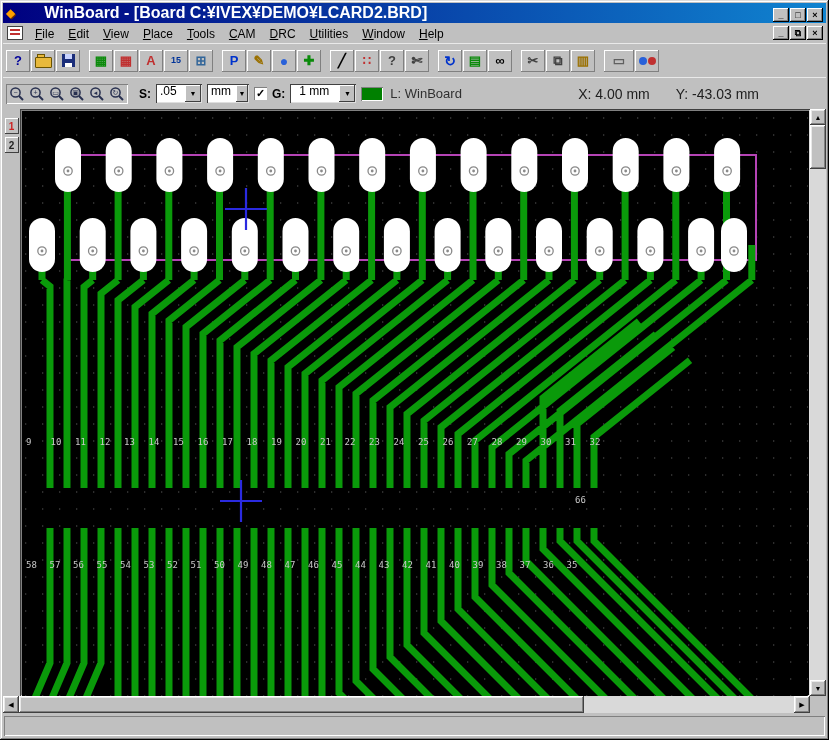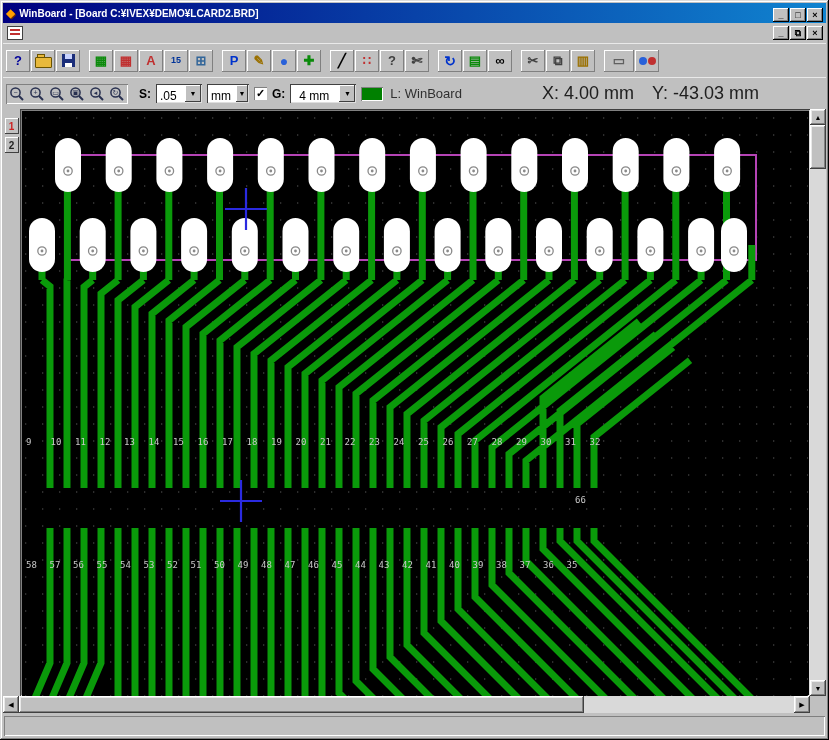--- a/index.html
+++ b/index.html
@@ -4,21 +4,21 @@
 <style>
   html,body{margin:0;padding:0;width:829px;height:740px;overflow:hidden;background:#c0c0c0;
             font-family:"Liberation Sans",sans-serif;}
   .window{width:829px;height:740px;box-sizing:border-box;background:#c0c0c0;padding:3px;
           display:flex;flex-direction:column;
           box-shadow:inset -1px -1px 0 #000,inset 1px 1px 0 #dcdcdc,inset -2px -2px 0 #808080,inset 2px 2px 0 #fff;}
   
   .titlebar{height:20px;flex:0 0 20px;background:linear-gradient(90deg,#000080,#1084d0);
             display:flex;align-items:center;padding:0 3px;gap:4px;}
   .title-icon{color:#ffa000;font-size:12px;line-height:1;text-shadow:1px 1px 0 #703000;}
-  .title-text{color:#fff;font-weight:bold;font-size:10px;flex:1;white-space:nowrap;overflow:hidden;}
+  .title-text{color:#fff;font-weight:bold;font-size:16px;flex:1;white-space:nowrap;overflow:hidden;margin-left:25px;}
   .tbtn{width:16px;height:14px;background:#c0c0c0;display:inline-flex;align-items:center;justify-content:center;
         font-size:9px;font-weight:bold;color:#000;margin-left:1px;
         box-shadow:inset -1px -1px 0 #000,inset 1px 1px 0 #fff,inset -2px -2px 0 #808080;}
   
   .menubar{height:20px;flex:0 0 20px;display:flex;align-items:center;padding:0 3px;}
   .doc-icon{width:14px;height:12px;background:#fff;border:1px solid #404040;margin:0 5px 0 1px;position:relative;}
   .doc-icon::before{content:'';position:absolute;inset:2px;
         background:repeating-linear-gradient(180deg,#c03030 0 2px,#fff 2px 4px);}
   .menu-item{display:inline-block;font-size:12px;padding:2px 7px;color:#000;}
   .menu-item::first-letter{text-decoration:underline;}
@@ -36,34 +36,34 @@
   .icon-floppy{display:block;width:13px;height:13px;background:#1b2e7a;position:relative;}
   .icon-floppy::before{content:'';position:absolute;top:0;left:3px;width:7px;height:5px;background:#c9d4ff;}
   .icon-floppy::after{content:'';position:absolute;bottom:0;left:3px;width:7px;height:4px;background:#fff;}
   .ball{width:8px;height:8px;border-radius:50%;display:inline-block;margin:0 .5px;}
   
   .viewbar{height:27px;flex:0 0 27px;gap:5px;font-size:12px;color:#000;}
   .zoom-group{display:flex;padding:1px;margin-right:6px;
               box-shadow:inset 1px 1px 0 #808080,inset -1px -1px 0 #fff;}
   .zoom-btn{width:20px;height:18px;display:flex;align-items:center;justify-content:center;background:#c0c0c0;}
   .vlabel{font-weight:bold;}
-  .combo{display:inline-flex;align-items:flex-end;background:#fff;height:19px;box-sizing:border-box;
+  .combo{display:inline-flex;align-items:flex-start;background:#fff;height:19px;box-sizing:border-box;
          box-shadow:inset 1px 1px 0 #404040,inset -1px -1px 0 #dfdfdf;}
   .combo .val{flex:1;padding:0 4px;font-size:12px;white-space:nowrap;}
   .combo .val.center{text-align:center;}
   .combo .drop{width:16px;height:17px;margin:1px;background:#c0c0c0;font-size:7px;color:#000;
                display:flex;align-items:center;justify-content:center;
                box-shadow:inset -1px -1px 0 #404040,inset 1px 1px 0 #fff;}
   .w46{width:46px;} .w42{width:42px;} .w64{width:66px;}
   .checkbox{width:13px;height:13px;background:#fff;display:flex;align-items:center;justify-content:center;
             font-size:11px;font-weight:bold;color:#000;
             box-shadow:inset 1px 1px 0 #808080,inset -1px -1px 0 #fff;}
   .swatch{width:22px;height:14px;box-shadow:inset 1px 1px 0 #808080,inset -1px -1px 0 #fff;}
   .layer-label{font-size:13px;color:#303030;margin-left:2px;white-space:nowrap;}
-  .coords{margin-left:auto;display:flex;gap:18px;margin-right:64px;font-size:18px;color:#202020;white-space:nowrap;}
+  .coords{margin-left:auto;display:flex;gap:26px;margin-right:64px;font-size:14px;color:#202020;white-space:nowrap;}
   
   .workarea{flex:1;display:flex;min-height:0;}
   .leftrail{width:17px;flex:0 0 17px;display:flex;flex-direction:column;align-items:center;padding-top:9px;gap:3px;}
   .rail-btn{width:14px;height:16px;background:#c0c0c0;display:flex;align-items:center;justify-content:center;
             font-size:10px;font-weight:bold;
             box-shadow:inset -1px -1px 0 #404040,inset 1px 1px 0 #fff;}
   .canvas-wrap{flex:1;background:#000;padding:2px;box-sizing:border-box;overflow:hidden;
                box-shadow:inset 1px 1px 0 #404040,inset -1px -1px 0 #dfdfdf,inset 2px 2px 0 #808080;}
   #pcb{display:block;}
   .vscroll{width:16px;flex:0 0 16px;display:flex;flex-direction:column;background:#d9d9d9;}
@@ -87,20 +87,21 @@
 
 <div class="window">
   <div class="titlebar">
     <span class="title-icon">◆</span>
     <span class="title-text">WinBoard - [Board C:¥IVEX¥DEMO¥LCARD2.BRD]</span>
     <span class="title-buttons" id="titlebar-buttons"><span class="tbtn">_</span><span class="tbtn">□</span><span class="tbtn">×</span></span>
   </div>
 
   <div class="menubar">
     <span class="doc-icon"></span>
+    <span id="menu-items"><span class="menu-item">File</span><span class="menu-item">Edit</span><span class="menu-item">View</span><span class="menu-item">Place</span><span class="menu-item">Tools</span><span class="menu-item">CAM</span><span class="menu-item">DRC</span><span class="menu-item">Utilities</span><span class="menu-item">Window</span><span class="menu-item">Help</span></span>
     <span class="mdi-buttons" id="mdi-buttons">
         <span class="tbtn">_</span>
         <span class="tbtn">⧉</span>
         <span class="tbtn">×</span>
       </span>
   </div>
 
   <div class="toolbar tb1" id="toolbar1">
       <span class="tool-btn" style="color: rgb(0, 0, 154);">?</span>
       <span class="tool-btn">
@@ -191,21 +192,21 @@
       <span class="val">.05</span>
       <span class="drop">▼</span>
     </span>
     <span class="combo w42">
       <span class="val">mm</span>
       <span class="drop">▼</span>
     </span>
     <span class="checkbox" id="grid-checkbox">✓</span>
     <span class="vlabel">G:</span>
     <span class="combo w64">
-      <span class="val center">4 mm</span>
+      <span class="val center">1 mm</span>
       <span class="drop">▼</span>
     </span>
     <span class="swatch" id="layer-swatch" style="background: rgb(0, 128, 0);"></span>
     <span class="layer-label">L: WinBoard</span>
     <span class="coords">
       <span>X: 4.00 mm</span>
       <span>Y: -43.03 mm</span>
     </span>
   </div>
 

